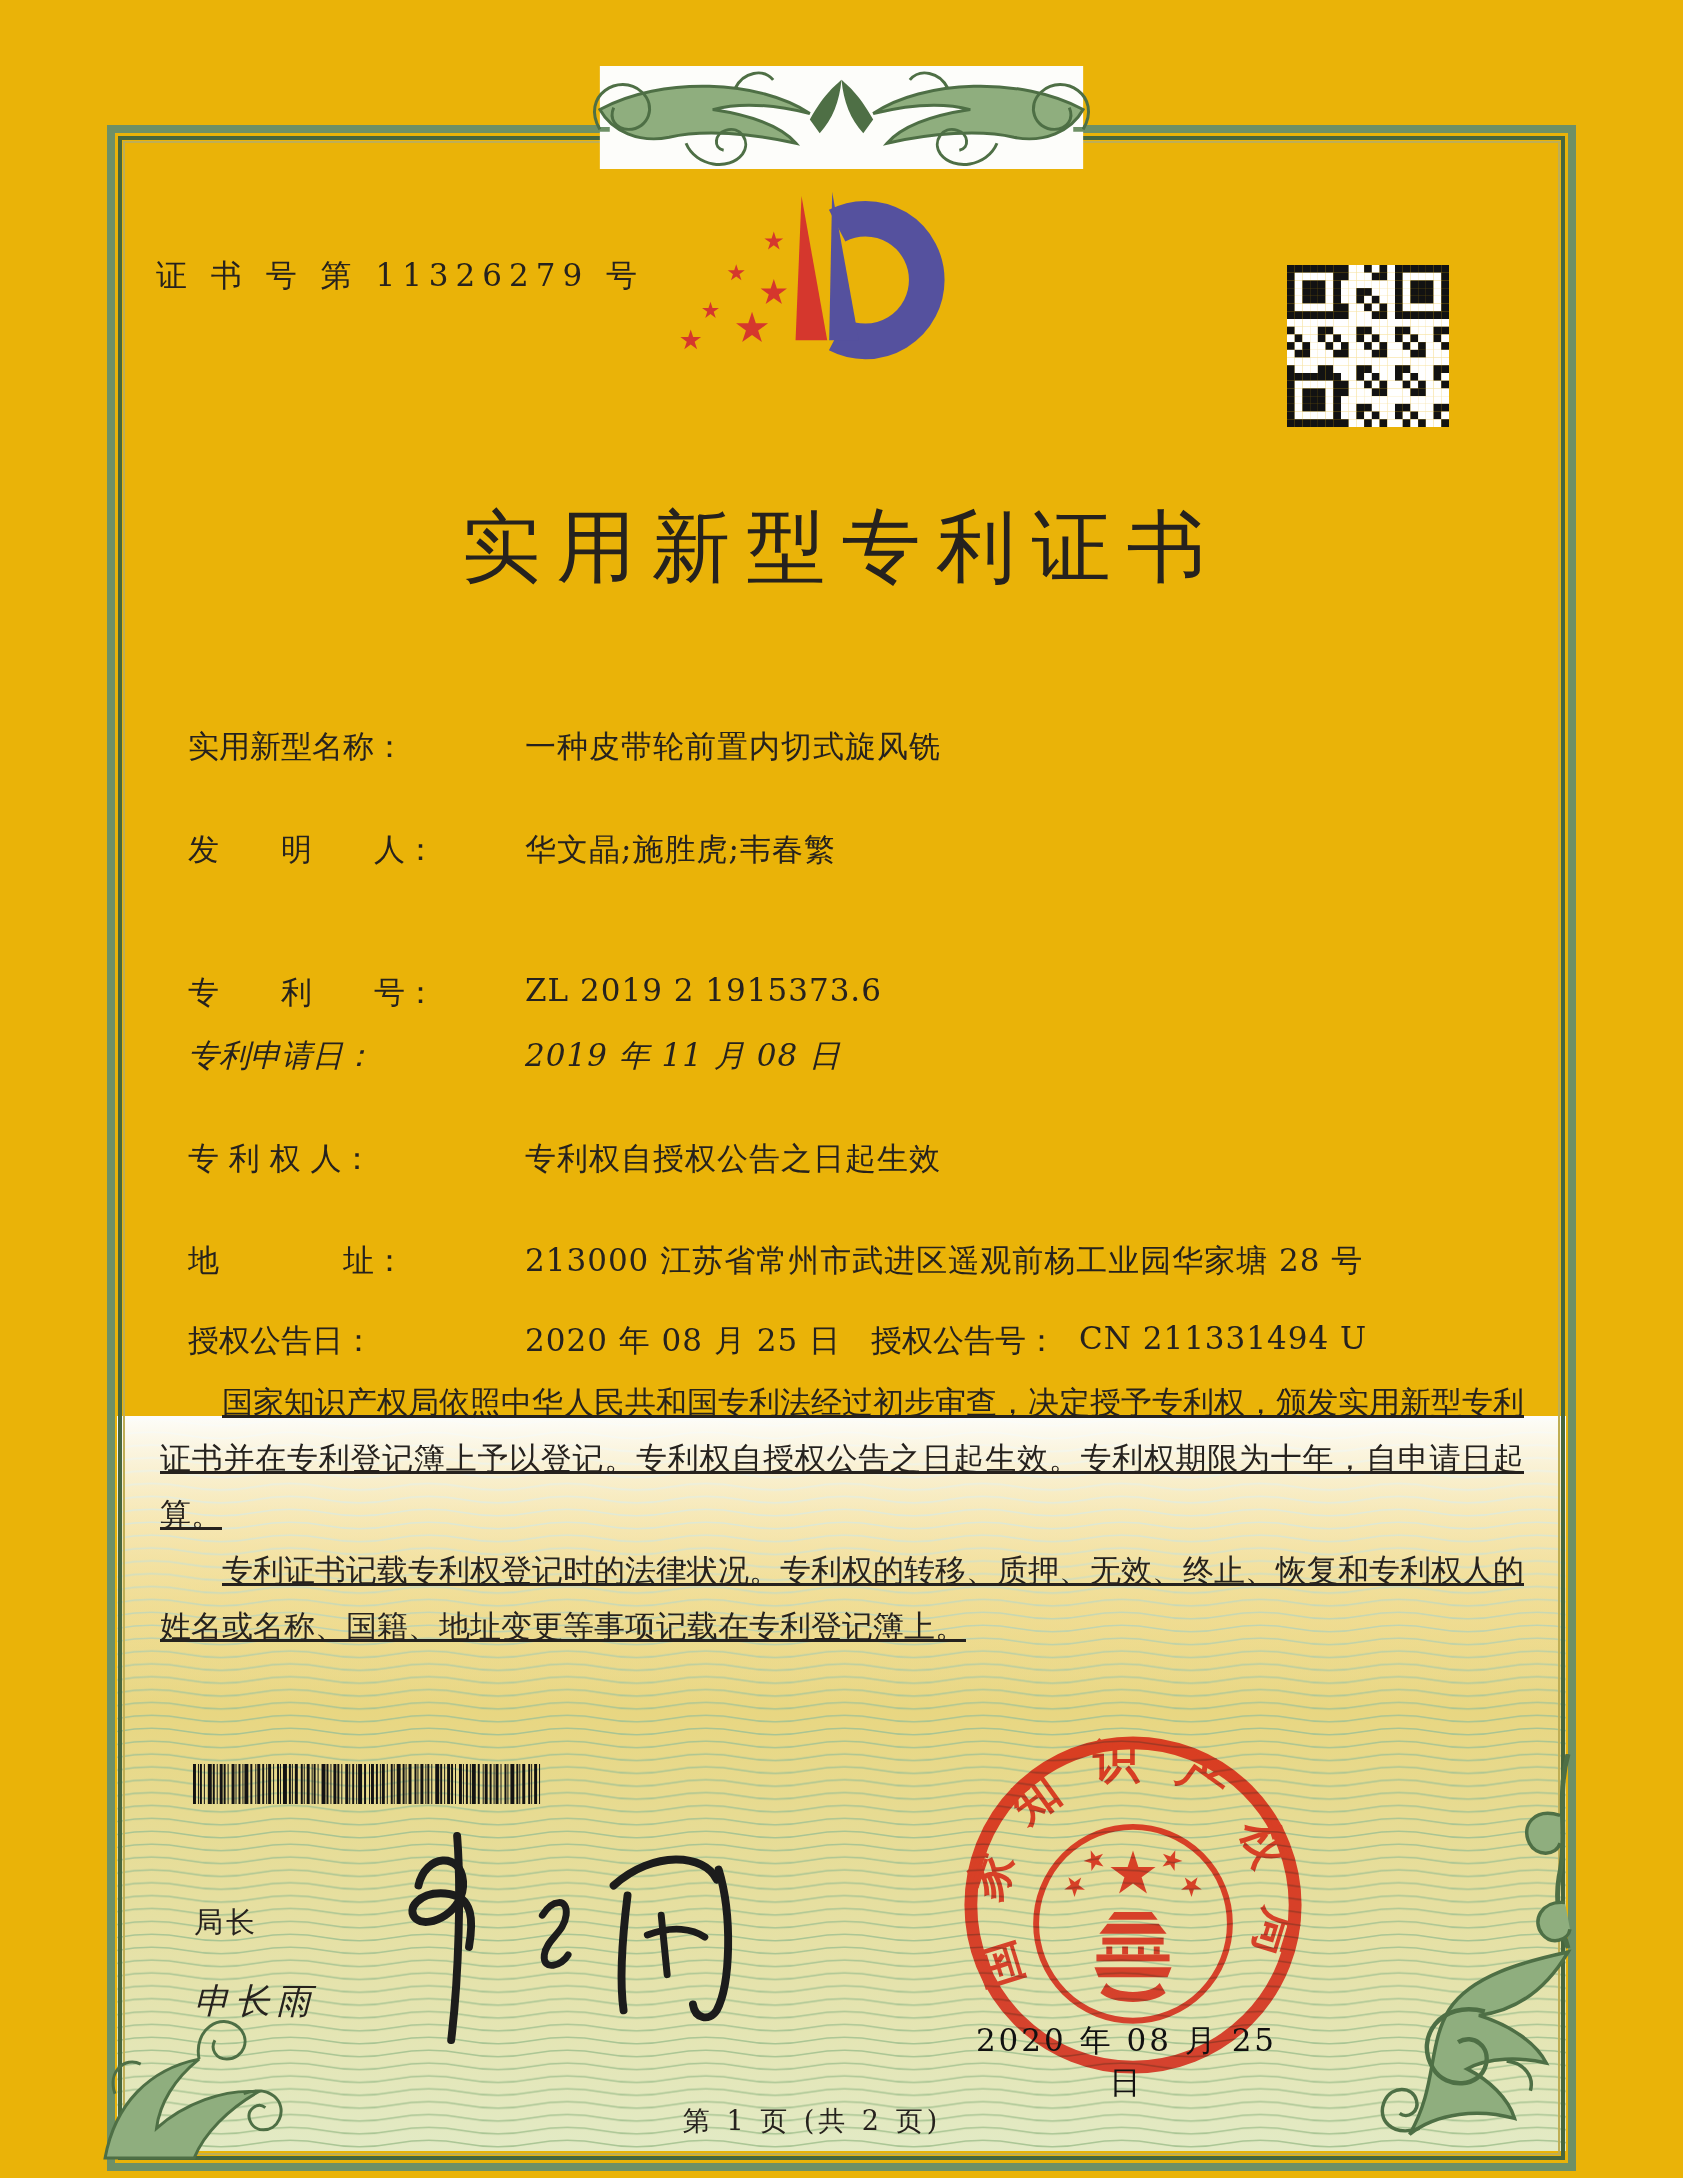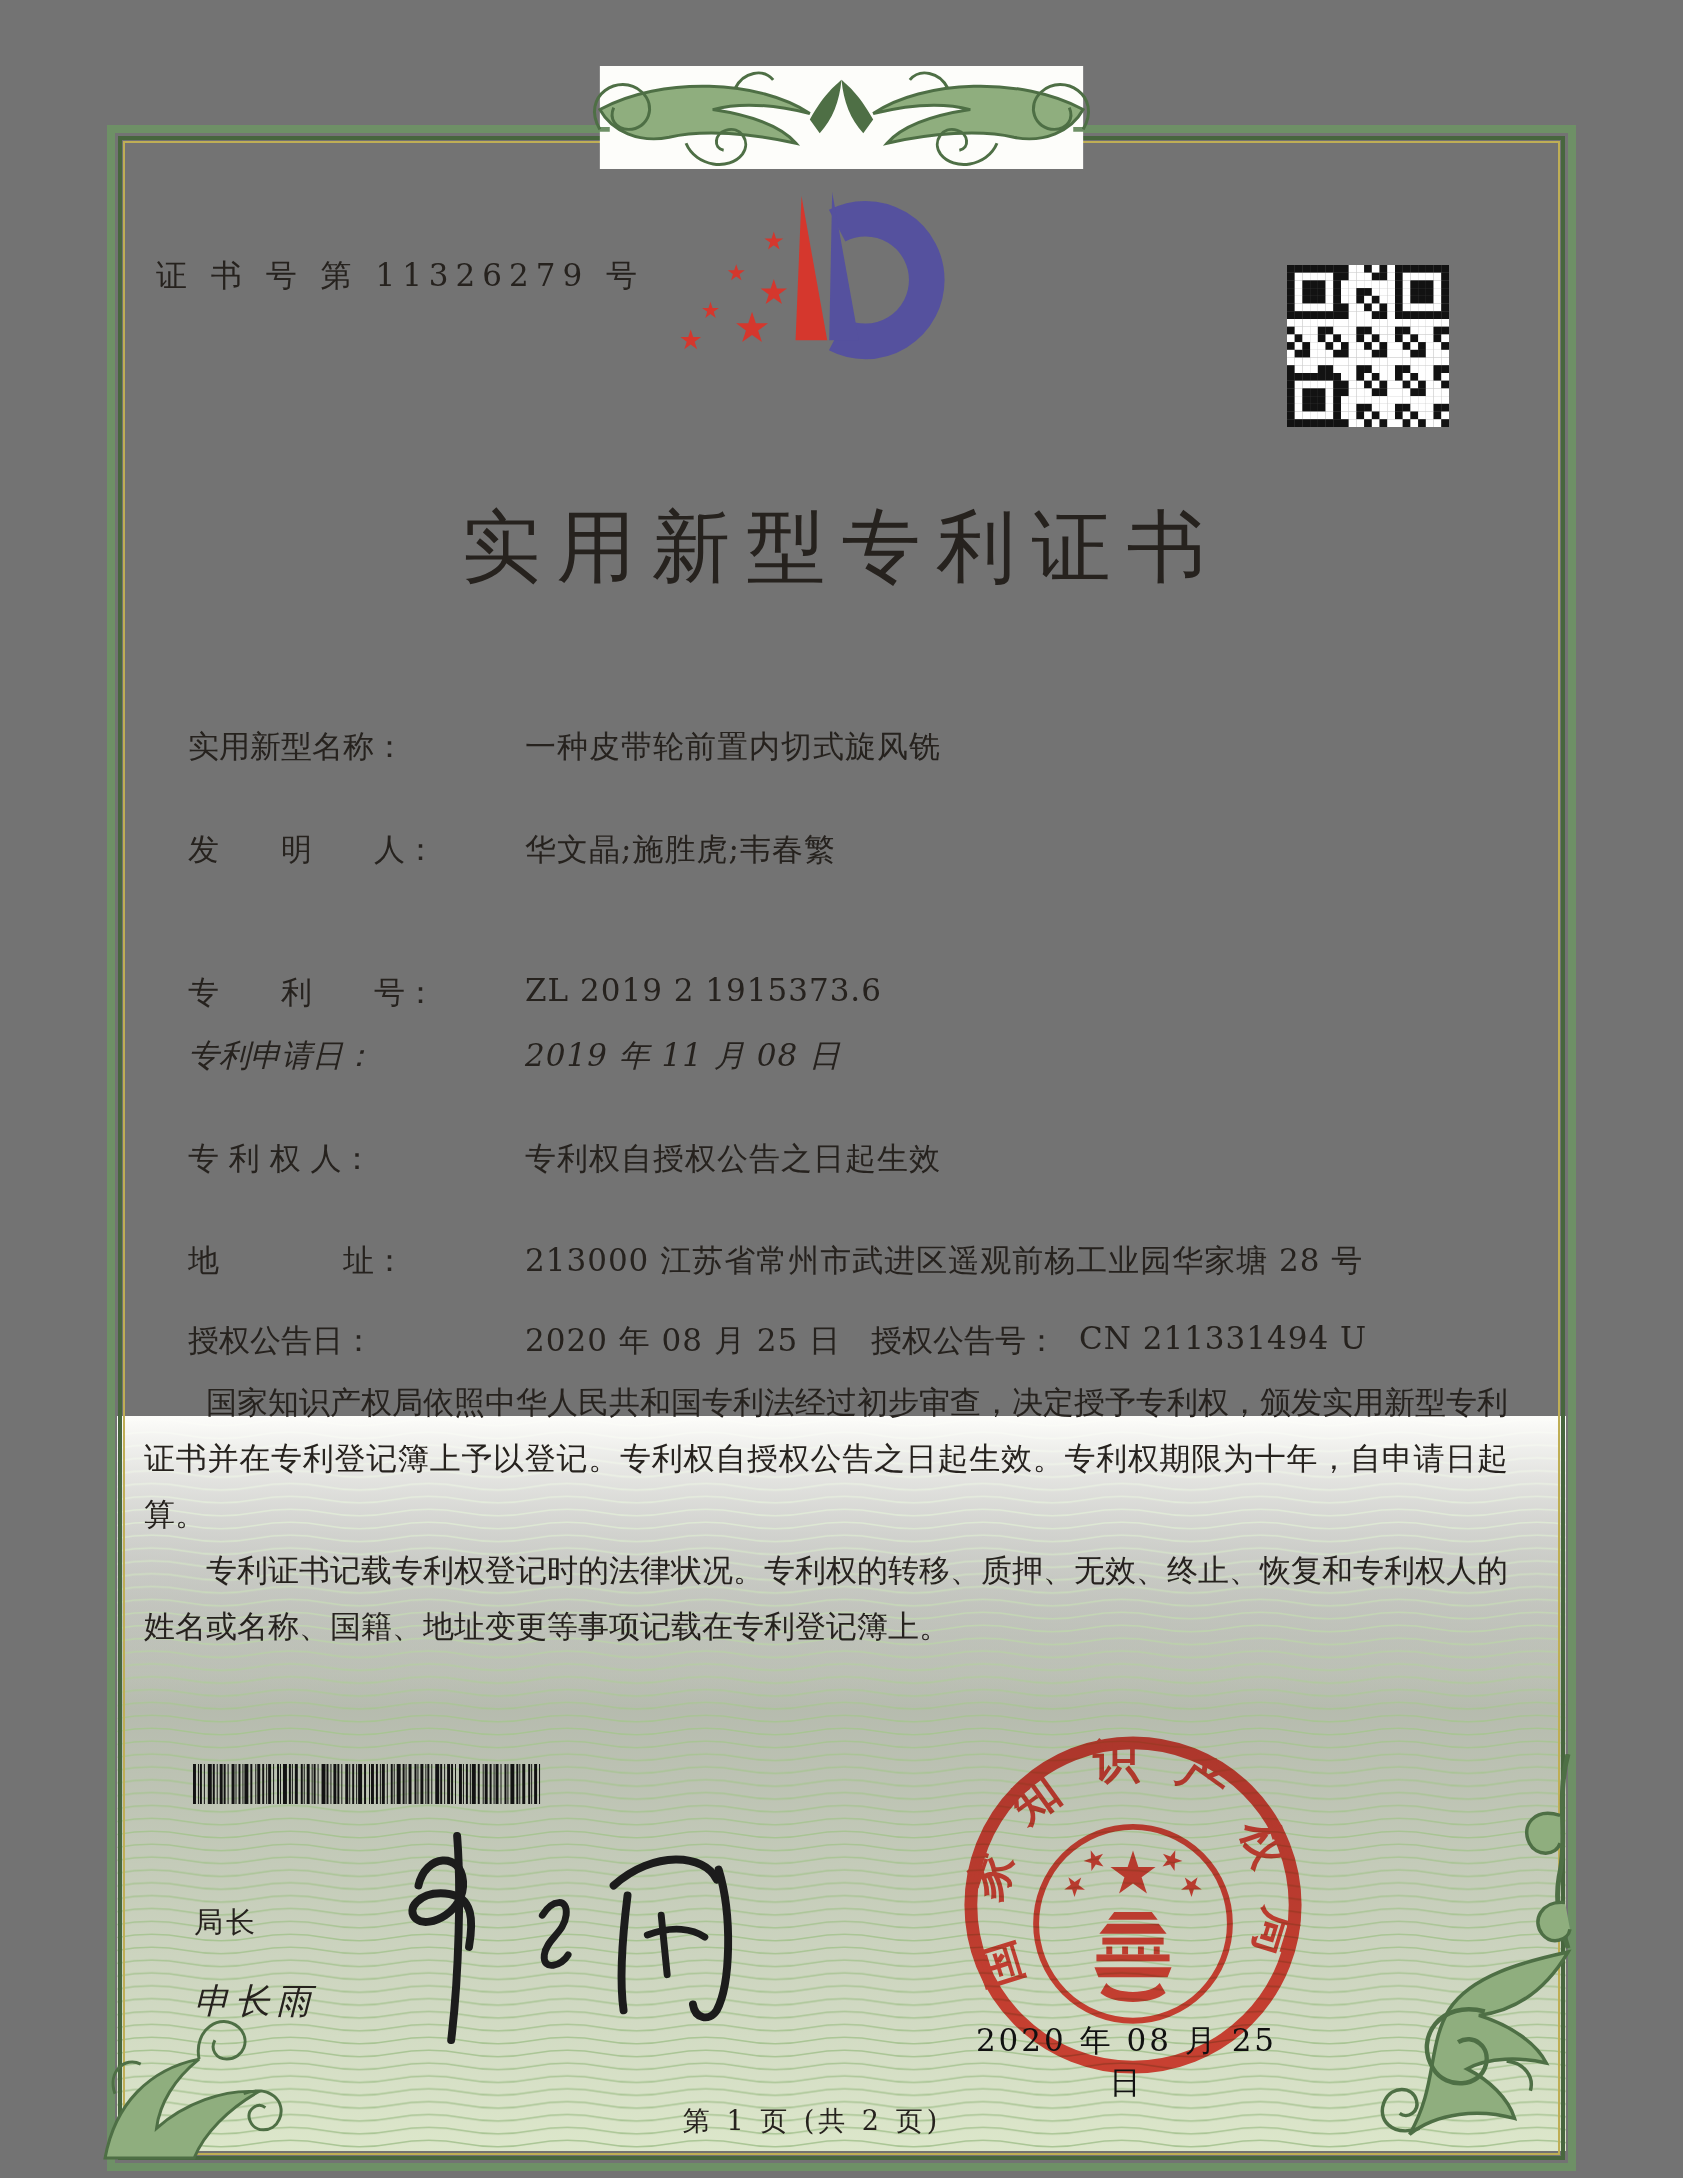--- a/index.html
+++ b/index.html
@@ -1,18 +1,18 @@
 <!DOCTYPE html>
 <html><head>
 <meta charset="utf-8">
 <style>
   html,body{margin:0;padding:0;background:#ffffff;}
   .page{
     position:relative; width:1683px; height:2178px; overflow:hidden;
-    background:#737373;
+    background:#eab308;
     font-family:"DejaVu Serif","Liberation Serif",serif;
     color:#26221e;
   }
   
   .frame-outer{position:absolute; left:107px; top:125px; width:1453px; height:2030px;
     border:8px solid #6e9066; z-index:2;}
   .frame-mid{position:absolute; inset:3px; border:4px solid #47663e;}
   .frame-inner{position:absolute; inset:1px; border:2px solid #bfae55;}
   
   .waves{position:absolute; left:117px; top:1416px; width:1449px; height:735px; z-index:1;}
@@ -28,22 +28,22 @@
   .title{position:absolute; left:0; top:495px; width:1683px; text-align:center;
     font-size:79px; font-weight:normal; letter-spacing:16px; z-index:4;}
   .field-row{position:absolute; left:188px; display:flex; font-size:31px; z-index:4; white-space:nowrap;}
   .field-label{width:337px; flex:0 0 337px; white-space:nowrap;}
   .field-value{letter-spacing:1px;}
   .row-0{top:726px;} .row-1{top:829px;} .row-2{top:932px;margin-top:40px;} .row-3{top:1035px;font-style:italic;}
   .row-4{top:1138px;} .row-5{top:1240px;}
   .row-grant{top:1320px;}
   .grant-no{position:absolute; left:683px; display:flex; white-space:nowrap;}
   .grant-no .field-label{width:208px; flex:0 0 208px;}
-  .paragraphs{position:absolute; left:144px; top:1374px; width:1364px; z-index:4;
-    font-size:31px; line-height:56px; text-align:justify;}
+  .paragraphs{position:absolute; left:160px; top:1374px; width:1364px; z-index:4;
+    font-size:31px; line-height:56px; text-align:justify;text-decoration:underline;}
   .paragraphs p{margin:0; text-indent:2em;}
   .barcode{position:absolute; left:193px; top:1764px; width:352px; height:40px; z-index:4;}
   .director-title{position:absolute; left:194px; top:1903px; font-size:29px; letter-spacing:3px; z-index:4;}
   .director-name{position:absolute; left:194px; top:1978px; font-size:35px; letter-spacing:6px; z-index:4;font-style:italic;}
   .signature{position:absolute; left:364px; top:1824px; width:428px; height:230px; z-index:6;}
   .seal{position:absolute; left:958px; top:1730px; width:350px; height:350px; z-index:5;
     mix-blend-mode:multiply; opacity:.93;}
   .seal-date{position:absolute; left:962px; top:2020px; width:329px; text-align:center;
     font-size:31px; letter-spacing:3px; z-index:6; color:#111;}
   .footer{position:absolute; left:119px; top:2103px; width:1386px; text-align:center;

